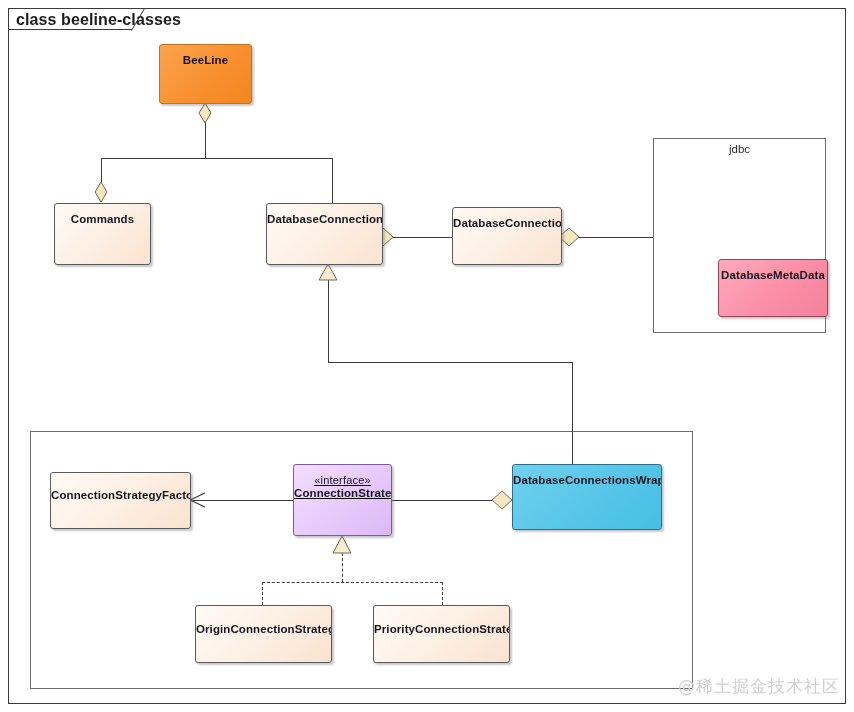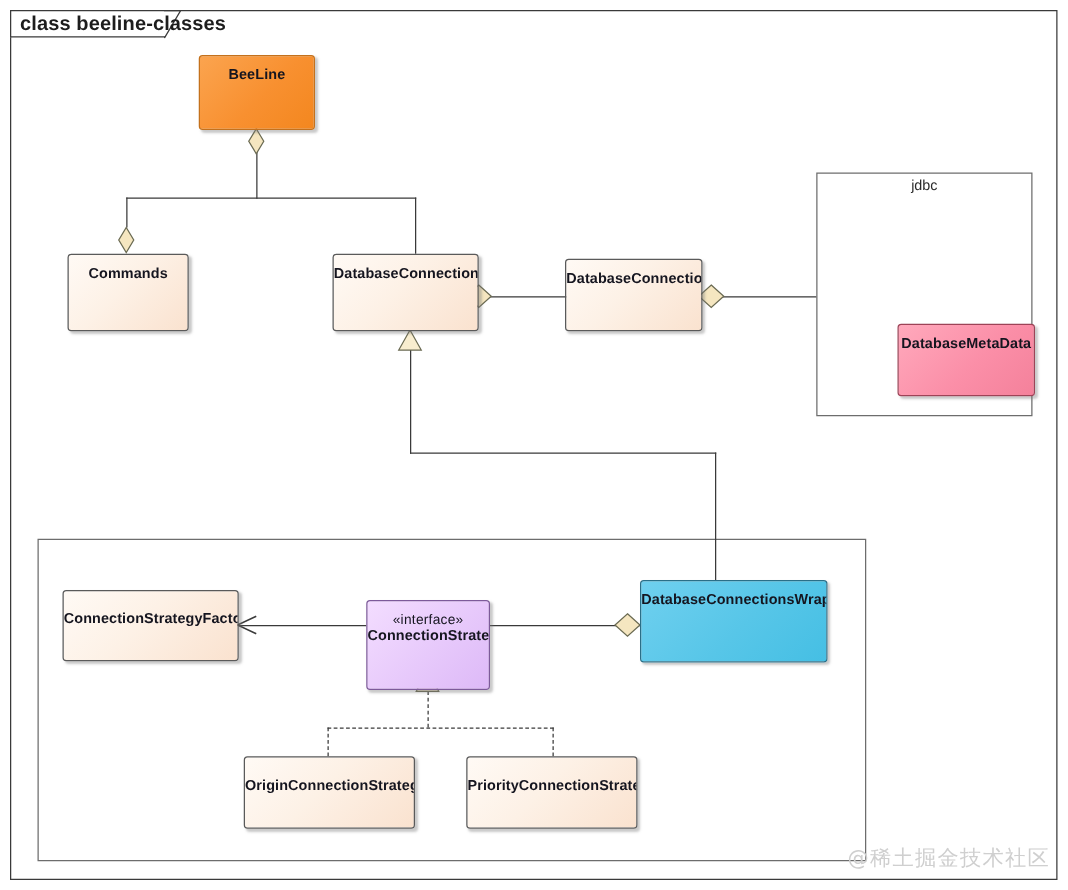--- a/index.html
+++ b/index.html
@@ -239,21 +239,21 @@
 
 
   <div class="node pink" style="left:686px; top:259px; width:110px; height:58px;margin-left:32px;">
     <div class="title">DatabaseMetaData</div>
   </div>
 
   <div class="node cream" style="left:50px; top:472px; width:141px; height:57px;">
     <div class="title" style="padding-top:16px;">ConnectionStrategyFactory</div>
   </div>
 
-  <div class="node purple" style="left:293px; top:480px; width:99px; height:72px;">
+  <div class="node purple" style="left:293px; top:464px; width:99px; height:72px;text-decoration:underline;">
     <div class="title">
       <span class="stereo">«interface»</span>
       <span>ConnectionStrategy</span>
     </div>
   </div>
 
   <div class="node blue" style="left:512px; top:464px; width:150px; height:66px;">
     <div class="title">DatabaseConnectionsWrapper</div>
   </div>
 

